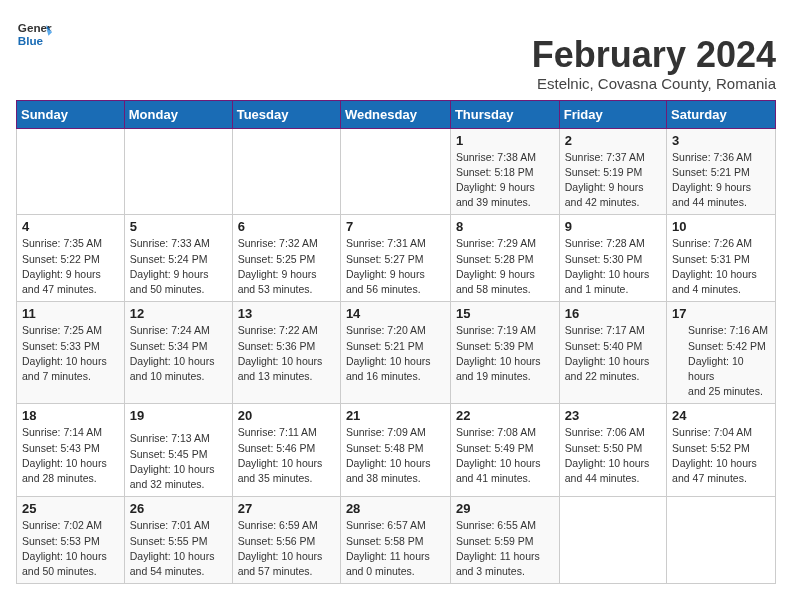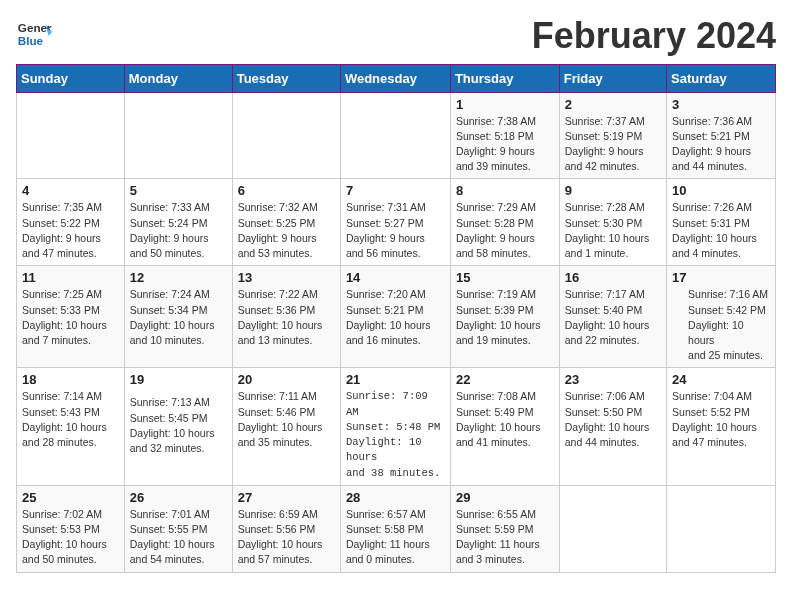--- a/index.html
+++ b/index.html
@@ -20,20 +20,21 @@
       display: flex;
       align-items: center;
       gap: 4px;
     }
     .logo-icon {
       width: 36px;
       height: 36px;
     }
     .title-area {
       text-align: right;
+      margin-top: 19px;
     }
     .calendar-title {
       font-size: 36px;
       font-weight: bold;
       color: #333;
       line-height: 1.1;
     }
     .calendar-subtitle {
       font-size: 15px;
       color: #444;
@@ -84,20 +85,21 @@
   <div class="logo">
     <svg class="logo-icon" viewBox="0 0 40 40">
       <text x="2" y="18" font-size="13" font-weight="bold" fill="#333">General</text>
       <text x="2" y="32" font-size="13" font-weight="bold" fill="#1a6cb5">Blue</text>
       <polygon points="34,10 40,18 34,14" fill="#1a6cb5"></polygon>
       <polygon points="34,14 40,18 36,22" fill="#5aabee"></polygon>
     </svg>
   </div>
   <div class="title-area">
     <div class="calendar-title">February 2024</div>
+    <div class="calendar-subtitle">Estelnic, Covasna County, Romania</div>
   </div>
 </div>
 
 <table>
   <thead>
     <tr>
       <th>Sunday</th>
       <th>Monday</th>
       <th>Tuesday</th>
       <th>Wednesday</th>
@@ -253,21 +255,21 @@
         </td>
         <td>
           <span class="day-number">20</span>
           <div class="day-info" style="white-space: pre-line;">Sunrise: 7:11 AM
 Sunset: 5:46 PM
 Daylight: 10 hours
 and 35 minutes.</div>
         </td>
         <td>
           <span class="day-number">21</span>
-          <div class="day-info" style="white-space: pre-line; font-family: Liberation Mono, monospace;">Sunrise: 7:09 AM
+          <div class="day-info" style="white-space: pre-line;">Sunrise: 7:09 AM
 Sunset: 5:48 PM
 Daylight: 10 hours
 and 38 minutes.</div>
         </td>
         <td>
           <span class="day-number">22</span>
           <div class="day-info" style="white-space: pre-line;">Sunrise: 7:08 AM
 Sunset: 5:49 PM
 Daylight: 10 hours
 and 41 minutes.</div>

